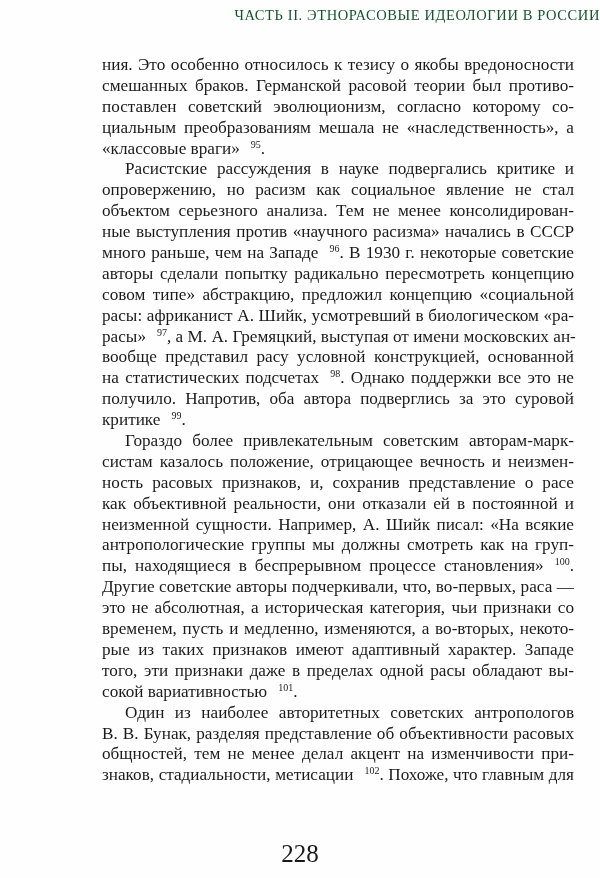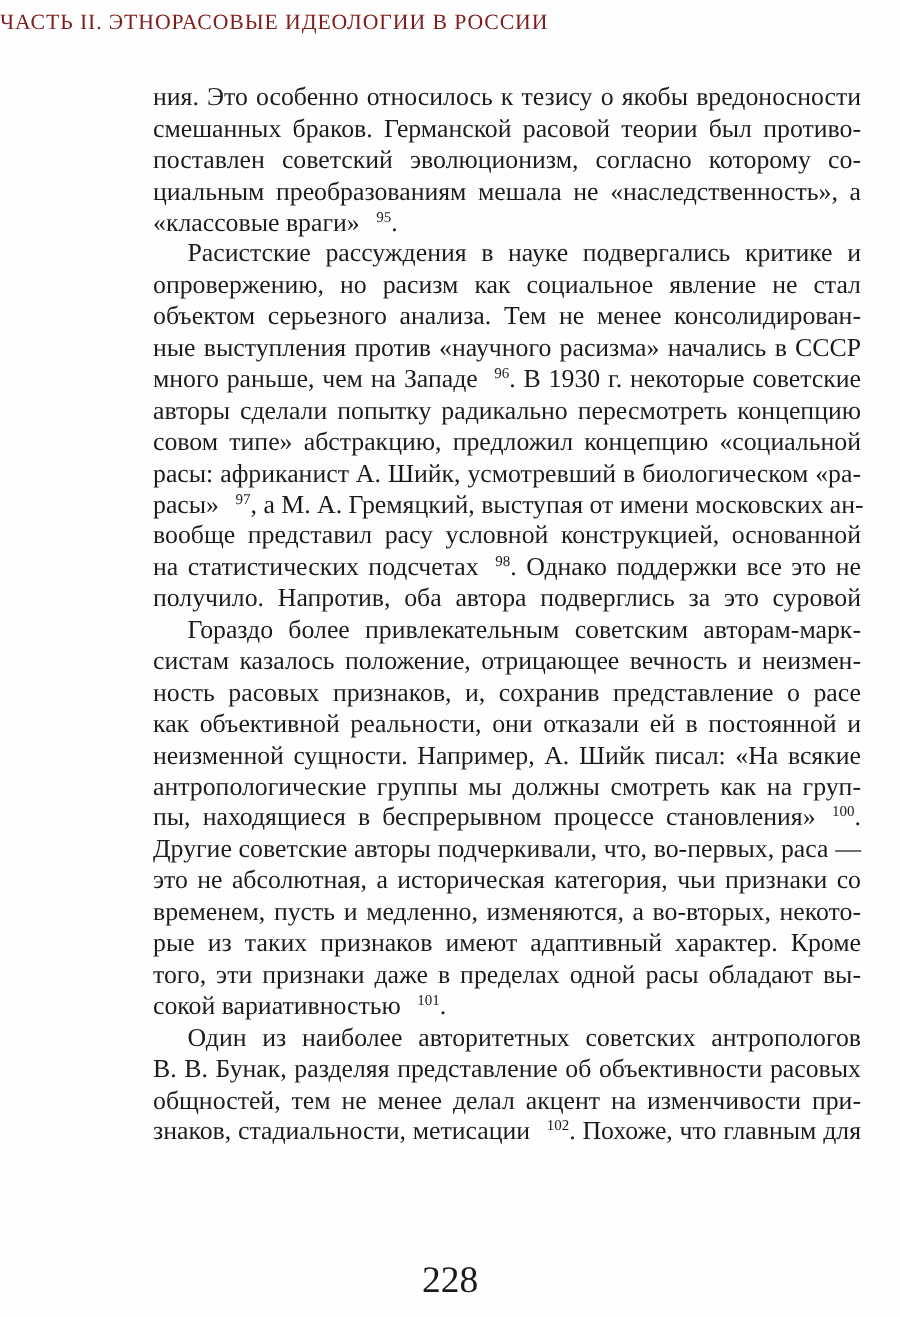--- a/index.html
+++ b/index.html
@@ -1,21 +1,21 @@
 <!DOCTYPE html>
 <html><head>
 <meta charset="utf-8">
 <style>
   html, body { margin: 0; padding: 0; background: #ffffff; }
   body { width: 600px; height: 878px; position: relative; overflow: hidden; color: #1a1a1a; }
   .page { position: absolute; left: 0; top: 0; width: 600px; height: 878px; background: #fefefe; }
   .running-header {
-    position: absolute; left: 0; top: 7px; width: 600px; text-align: left;
+    position: absolute; left: 0; top: 7px; width: 600px; text-align: right;
     font-family: "Liberation Serif", "DejaVu Serif", serif; font-size: 14.5px;
-    letter-spacing: 0.6px; color: #7f1d1d;
+    letter-spacing: 0.6px; color: #14532d;
   }
   .body-text {
     position: absolute; left: 66px; top: 55px; width: 472px;
     font-family: "Liberation Serif", "DejaVu Serif", serif; font-size: 17.2px;
     color: #1b1b1b;
     margin-left: 36px;
   }
   .ln {
     display: block; height: 20.9px; line-height: 20.9px; white-space: nowrap;
     text-align: justify; text-align-last: justify; overflow: visible;
@@ -47,32 +47,33 @@
     <span class="ln"><span>объектом серьезного анализа. Тем не менее консолидирован-</span></span>
     <span class="ln"><span>ные выступления против «научного расизма» начались в СССР</span></span>
     <span class="ln"><span>много раньше, чем на Западе</span><sup class="fn">96</sup><span>. В 1930 г. некоторые советские</span></span>
     <span class="ln"><span>авторы сделали попытку радикально пересмотреть концепцию</span></span>
     <span class="ln"><span>совом типе» абстракцию, предложил концепцию «социальной</span></span>
     <span class="ln"><span>расы: африканист А. Шийк, усмотревший в биологическом «ра-</span></span>
     <span class="ln"><span>расы»</span><sup class="fn">97</sup><span>, а М. А. Гремяцкий, выступая от имени московских ан-</span></span>
     <span class="ln"><span>вообще представил расу условной конструкцией, основанной</span></span>
     <span class="ln"><span>на статистических подсчетах</span><sup class="fn">98</sup><span>. Однако поддержки все это не</span></span>
     <span class="ln"><span>получило. Напротив, оба автора подверглись за это суровой</span></span>
+    <span class="ln last"><span>критике</span><sup class="fn">99</sup><span>.</span></span>
 
     <span class="ln indent"><span>Гораздо более привлекательным советским авторам-марк-</span></span>
     <span class="ln"><span>систам казалось положение, отрицающее вечность и неизмен-</span></span>
     <span class="ln"><span>ность расовых признаков, и, сохранив представление о расе</span></span>
     <span class="ln"><span>как объективной реальности, они отказали ей в постоянной и</span></span>
     <span class="ln"><span>неизменной сущности. Например, А. Шийк писал: «На всякие</span></span>
     <span class="ln"><span>антропологические группы мы должны смотреть как на груп-</span></span>
     <span class="ln"><span>пы, находящиеся в беспрерывном процессе становления»</span><sup class="fn">100</sup><span>.</span></span>
     <span class="ln"><span>Другие советские авторы подчеркивали, что, во-первых, раса —</span></span>
     <span class="ln"><span>это не абсолютная, а историческая категория, чьи признаки со</span></span>
     <span class="ln"><span>временем, пусть и медленно, изменяются, а во-вторых, некото-</span></span>
-    <span class="ln"><span>рые из таких признаков имеют адаптивный характер. Кроме</span></span>
+    <span class="ln"><span>рые из таких признаков имеют адаптивный характер. Западе</span></span>
     <span class="ln"><span>того, эти признаки даже в пределах одной расы обладают вы-</span></span>
     <span class="ln last"><span>сокой вариативностью</span><sup class="fn">101</sup><span>.</span></span>
 
     <span class="ln indent"><span>Один из наиболее авторитетных советских антропологов</span></span>
     <span class="ln"><span>В. В. Бунак, разделяя представление об объективности расовых</span></span>
     <span class="ln"><span>общностей, тем не менее делал акцент на изменчивости при-</span></span>
     <span class="ln"><span>знаков, стадиальности, метисации</span><sup class="fn">102</sup><span>. Похоже, что главным для</span></span>
   </div>
 
   <div class="page-number">228</div>

